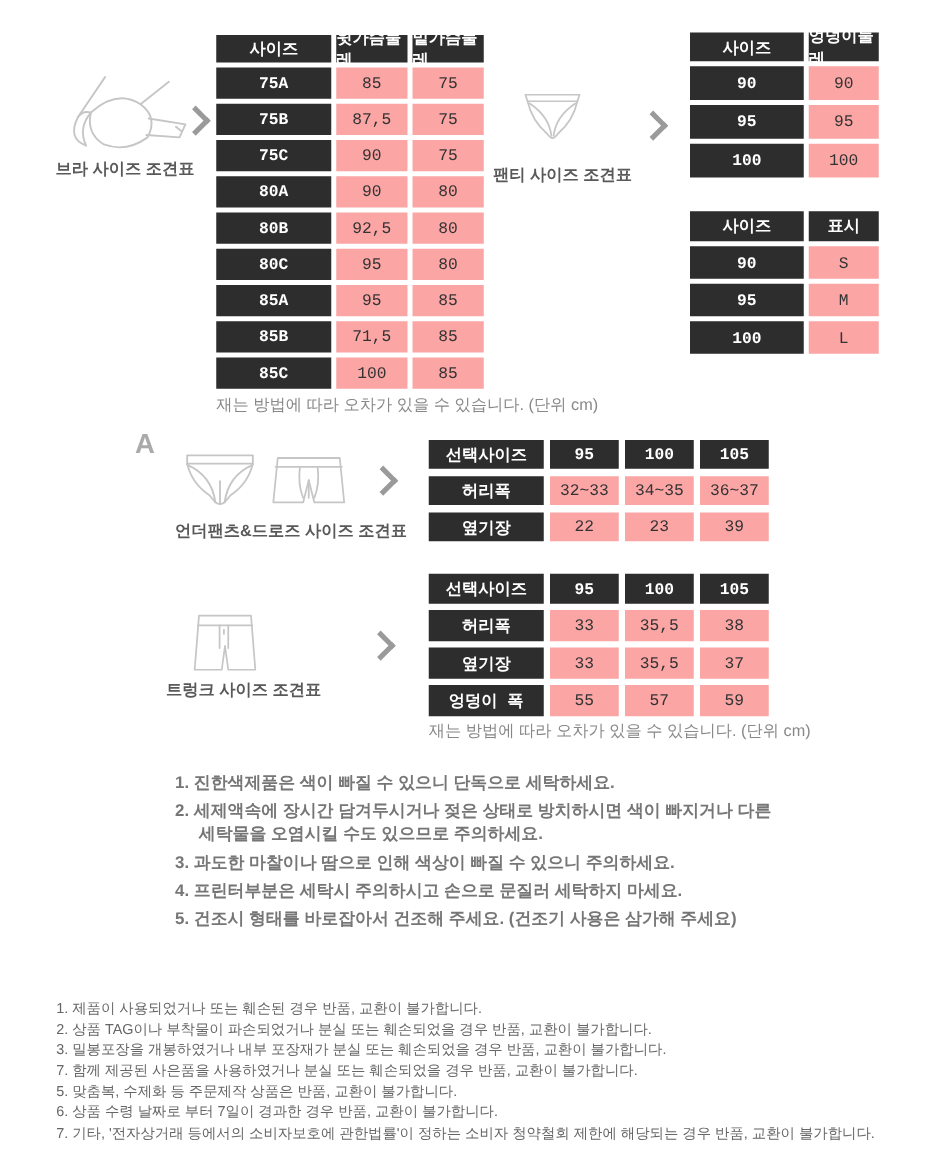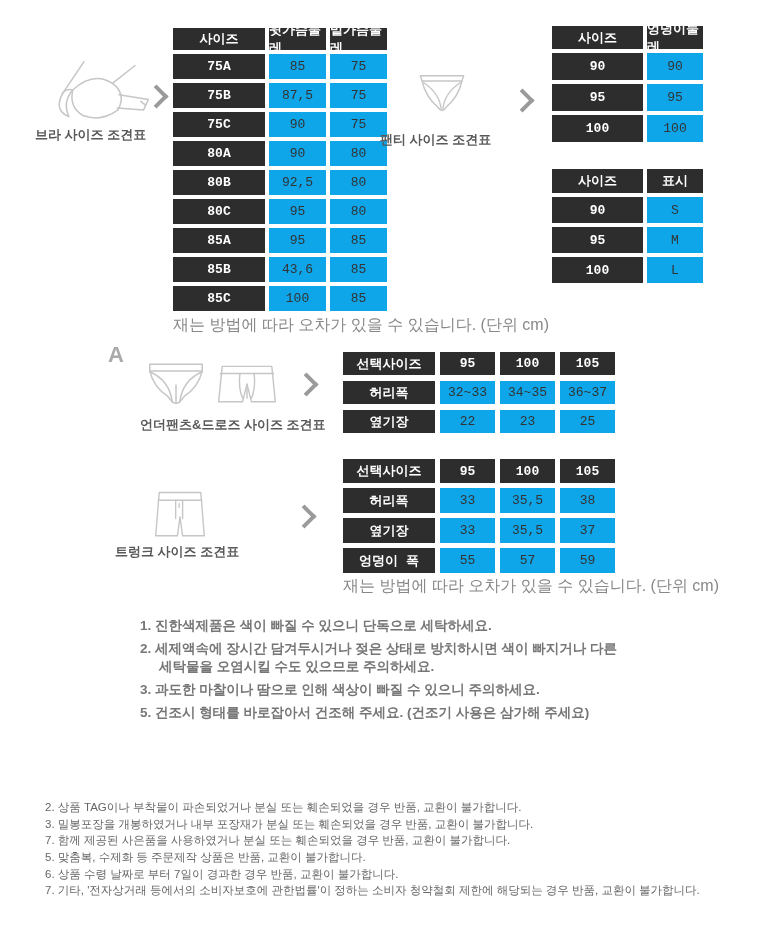--- a/index.html
+++ b/index.html
@@ -6,29 +6,29 @@
   body{
     width:761px;height:932px;position:relative;background:#fff;
     font-family:"Liberation Sans","DejaVu Sans",sans-serif;
     overflow:hidden;
   }
   .abs{position:absolute;}
   
   .tbl{display:grid;gap:4px;font-family:Liberation Mono, monospace;}
   .cell{display:flex;align-items:center;justify-content:center;font-size:13px;}
   .hd{background:#2d2d2d;color:#ffffff;font-weight:bold;}
-  .vl{background:#0ea5e9;color:#333333;text-align:center;}
+  .vl{background:#fca5a5;color:#333333;text-align:center;}
   .bra-tbl{grid-template-columns:92px 57px 57px;grid-auto-rows:25px;grid-template-rows:22px;}
   .panty-tbl{grid-template-columns:91px 56px;grid-auto-rows:27px;grid-template-rows:23px;}
   .panty-tbl2{grid-template-columns:91px 56px;grid-auto-rows:26px;grid-template-rows:24px;}
   .mid-tbl{grid-template-columns:92px 55px 55px 55px;grid-auto-rows:23px;grid-template-rows:23px;gap:6px 5px;}
   .trk-tbl{grid-template-columns:92px 55px 55px 55px;grid-auto-rows:25px;grid-template-rows:24px;gap:5px 5px;}
-  .note{font-size:16px;color:#888;}
-  
-  .icon-label{font-size:13px;font-weight:bold;color:#595959;white-space:nowrap;}
+  .note{font-size:13px;color:#888;}
+  
+  .icon-label{font-size:13px;font-weight:bold;color:#595959;text-align:center;white-space:nowrap;}
   .marker-a{font-size:22px;color:#aaa;font-weight:bold;}
   
   .chev{width:13px;height:13px;border-top:4px solid #9a9a9a;border-right:4px solid #9a9a9a;transform:rotate(45deg);}
   
   .garment{stroke:#c6c6c6;fill:none;stroke-width:1.6;stroke-linejoin:round;stroke-linecap:round;}
   
   .wash{width:482px;}
   .wash-title{font-size:21px;font-weight:bold;color:#767676;margin:0 0 11px 0;}
   .wash-item{font-size:13.5px;font-weight:bold;color:#767676;line-height:1.38;margin-bottom:4px;padding-left:19px;text-indent:-19px;}
   
@@ -77,21 +77,21 @@
 
   <div class="cell hd">80C</div>
   <div class="cell vl">95</div>
   <div class="cell vl">80</div>
 
   <div class="cell hd">85A</div>
   <div class="cell vl">95</div>
   <div class="cell vl">85</div>
 
   <div class="cell hd">85B</div>
-  <div class="cell vl">43,6</div>
+  <div class="cell vl">71,5</div>
   <div class="cell vl">85</div>
 
   <div class="cell hd">85C</div>
   <div class="cell vl">100</div>
   <div class="cell vl">85</div>
 </div>
 <div class="abs note" style="left:173px;top:315px;">재는 방법에 따라 오차가 있을 수 있습니다. (단위 cm)</div>
 
 <svg class="abs" style="left:416px;top:70px;" width="52" height="48" viewBox="0 0 60 54">
   <path class="garment" d="M5 6 L55 6 L53 12 L7 12 Z"></path>
@@ -149,21 +149,21 @@
   <div class="cell hd">105</div>
 
   <div class="cell hd">허리폭</div>
   <div class="cell vl">32~33</div>
   <div class="cell vl">34~35</div>
   <div class="cell vl">36~37</div>
 
   <div class="cell hd">옆기장</div>
   <div class="cell vl">22</div>
   <div class="cell vl">23</div>
-  <div class="cell vl">25</div>
+  <div class="cell vl">39</div>
 </div>
 
 <svg class="abs" style="left:152px;top:489px;" width="56" height="52" viewBox="0 0 64 60">
   <path class="garment" d="M8 4 L56 4 L60 54 L35 54 L32 32 L29 54 L4 54 Z"></path>
   <path class="garment" d="M7 13 L57 13"></path>
   <path class="garment" d="M27 13 L27 34"></path>
   <path class="garment" d="M35 13 L35 34"></path>
   <path class="garment" d="M31 17 L31 21"></path>
 </svg>
 <div class="abs icon-label" style="left:115px;top:543px;width:160px;">트렁크 사이즈 조견표</div>
@@ -189,23 +189,25 @@
   <div class="cell vl">55</div>
   <div class="cell vl">57</div>
   <div class="cell vl">59</div>
 </div>
 <div class="abs note" style="left:343px;top:576px;">재는 방법에 따라 오차가 있을 수 있습니다. (단위 cm)</div>
 
 <div class="abs wash" style="left:140px;top:617px;">
   <div class="wash-item">1. 진한색제품은 색이 빠질 수 있으니 단독으로 세탁하세요.</div>
   <div class="wash-item">2. 세제액속에 장시간 담겨두시거나 젖은 상태로 방치하시면 색이 빠지거나 다른 세탁물을 오염시킬 수도 있으므로 주의하세요.</div>
   <div class="wash-item">3. 과도한 마찰이나 땀으로 인해 색상이 빠질 수 있으니 주의하세요.</div>
+  <div class="wash-item">4. 프린터부분은 세탁시 주의하시고 손으로 문질러 세탁하지 마세요.</div>
   <div class="wash-item">5. 건조시 형태를 바로잡아서 건조해 주세요. (건조기 사용은 삼가해 주세요)</div>
 </div>
 
 <div class="abs ret" style="left:45px;top:799px;">
+  <div class="ret-item">1. 제품이 사용되었거나 또는 훼손된 경우 반품, 교환이 불가합니다.</div>
   <div class="ret-item">2. 상품 TAG이나 부착물이 파손되었거나 분실 또는 훼손되었을 경우 반품, 교환이 불가합니다.</div>
   <div class="ret-item">3. 밀봉포장을 개봉하였거나 내부 포장재가 분실 또는 훼손되었을 경우 반품, 교환이 불가합니다.</div>
   <div class="ret-item">7. 함께 제공된 사은품을 사용하였거나 분실 또는 훼손되었을 경우 반품, 교환이 불가합니다.</div>
   <div class="ret-item">5. 맞춤복, 수제화 등 주문제작 상품은 반품, 교환이 불가합니다.</div>
   <div class="ret-item">6. 상품 수령 날짜로 부터 7일이 경과한 경우 반품, 교환이 불가합니다.</div>
   <div class="ret-item">7. 기타, '전자상거래 등에서의 소비자보호에 관한법률'이 정하는 소비자 청약철회 제한에 해당되는 경우 반품, 교환이 불가합니다.</div>
 </div>
 
 </body></html>

